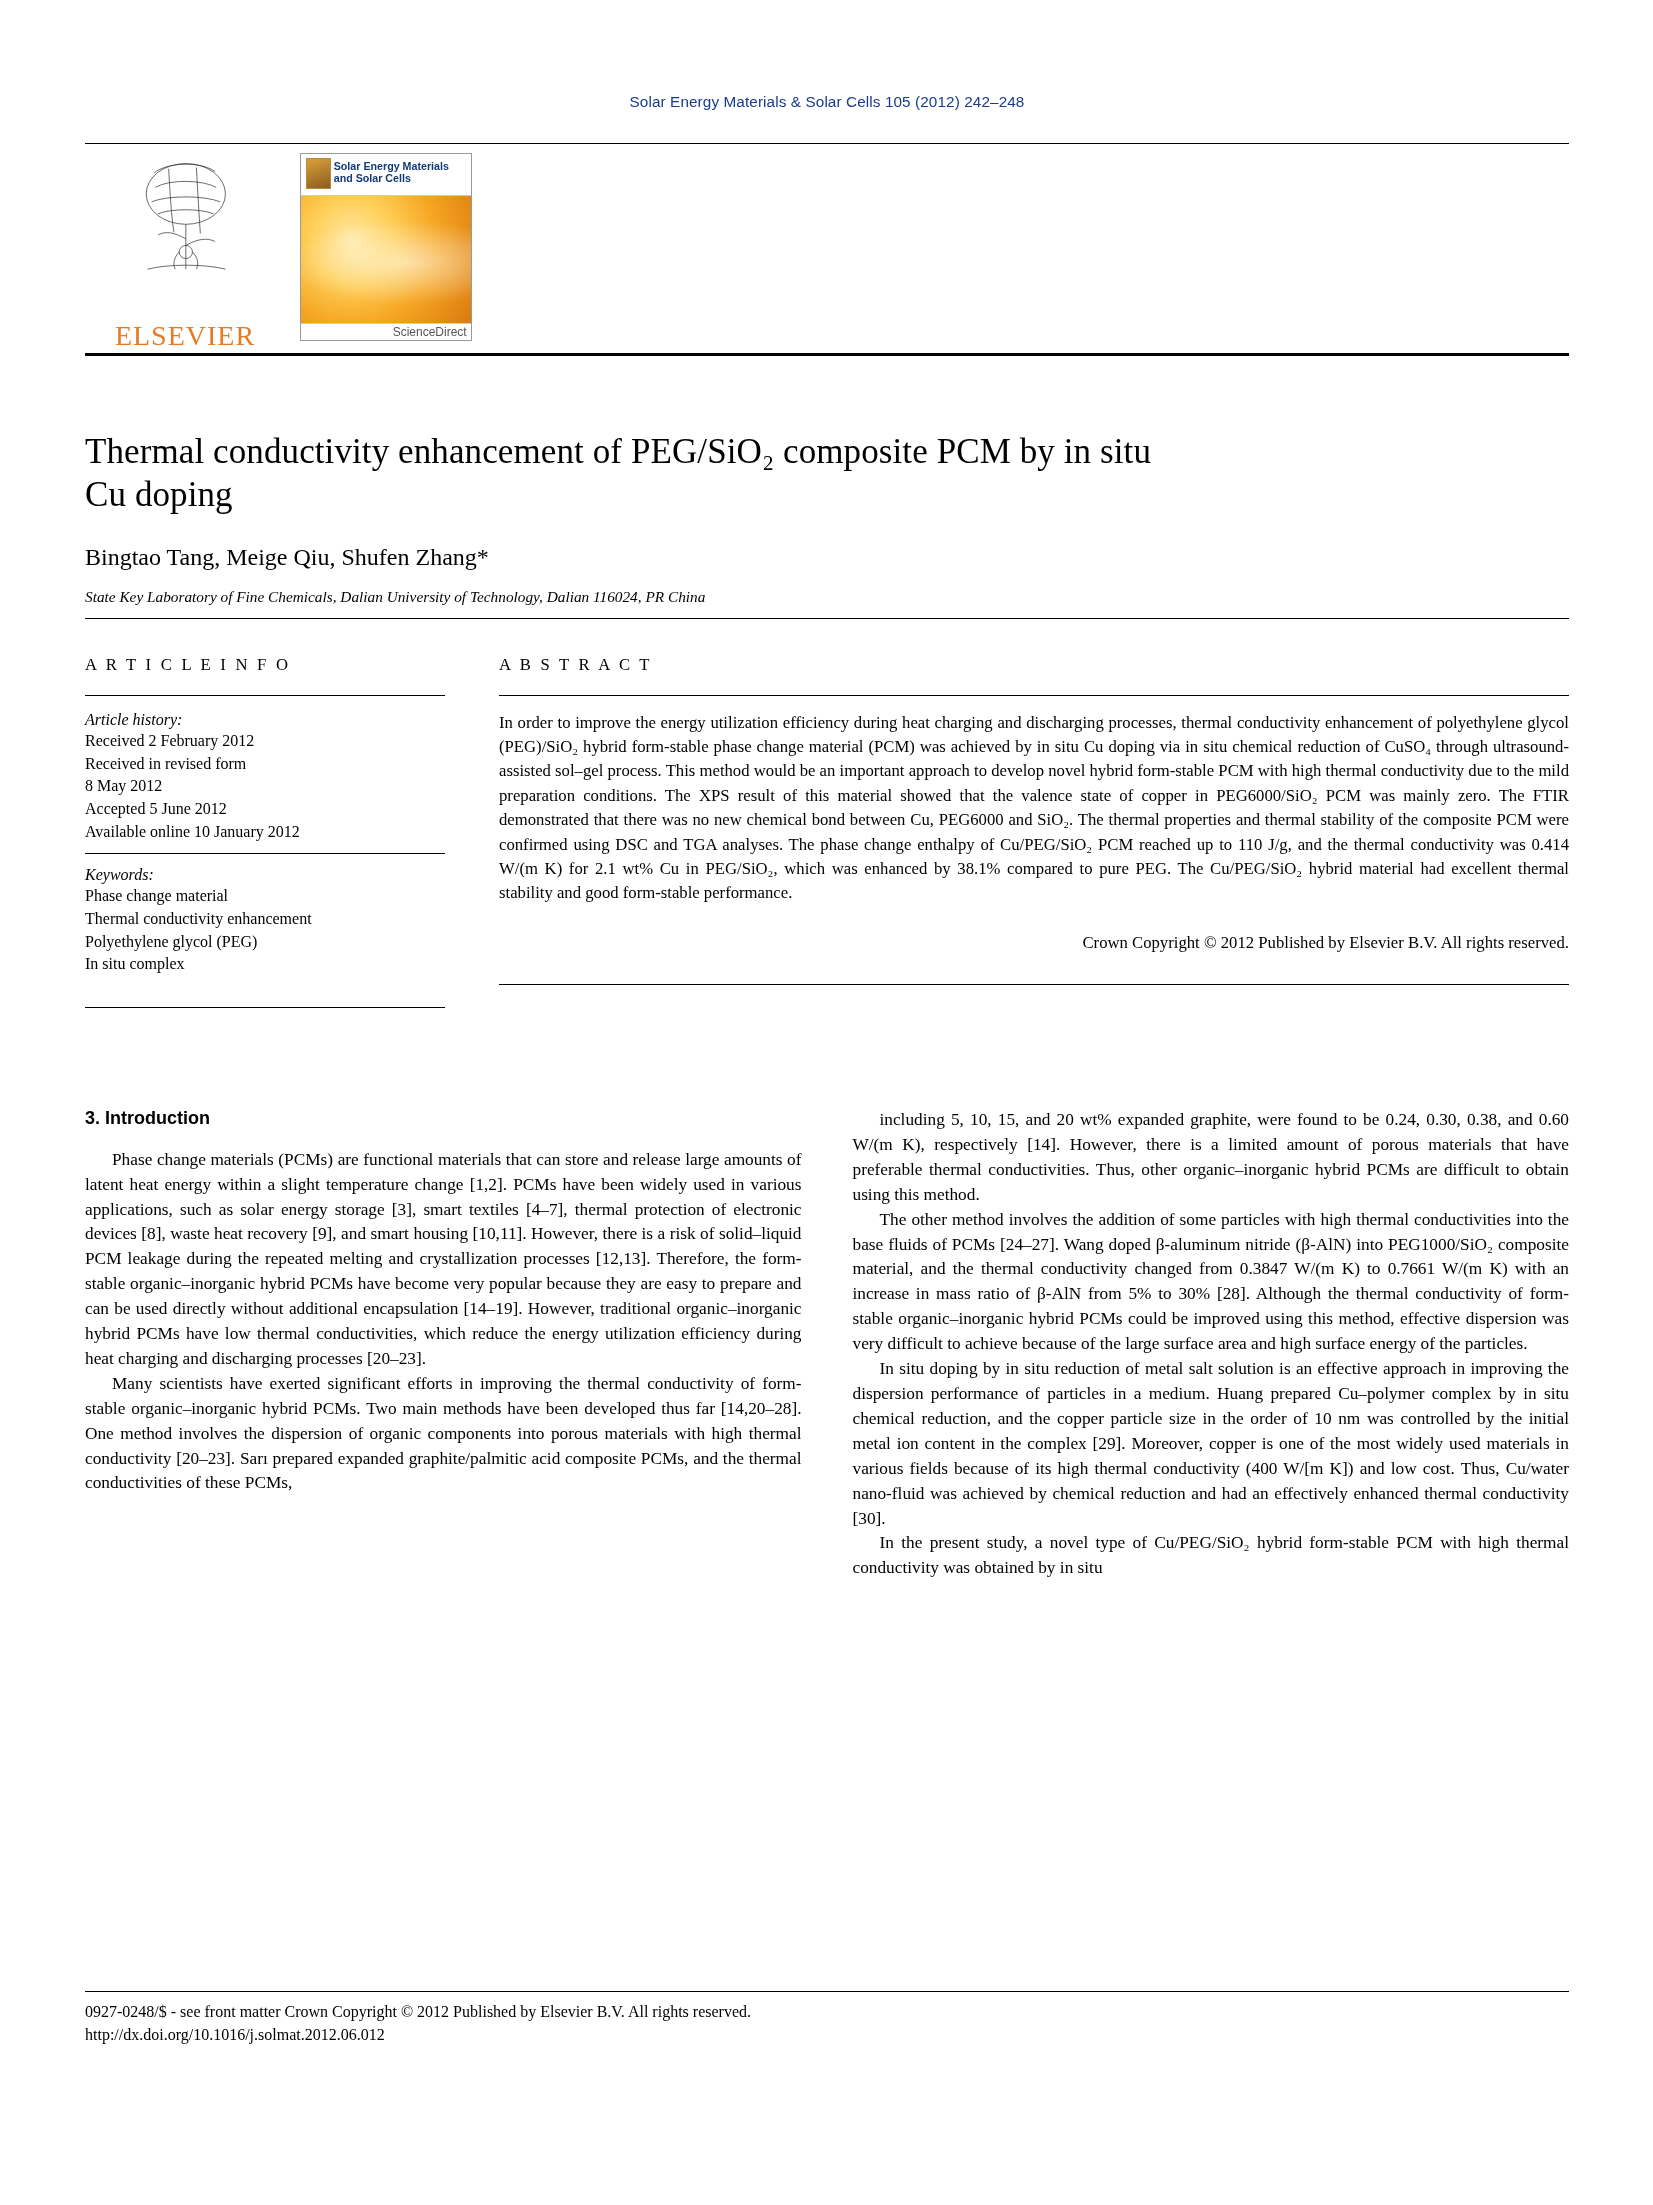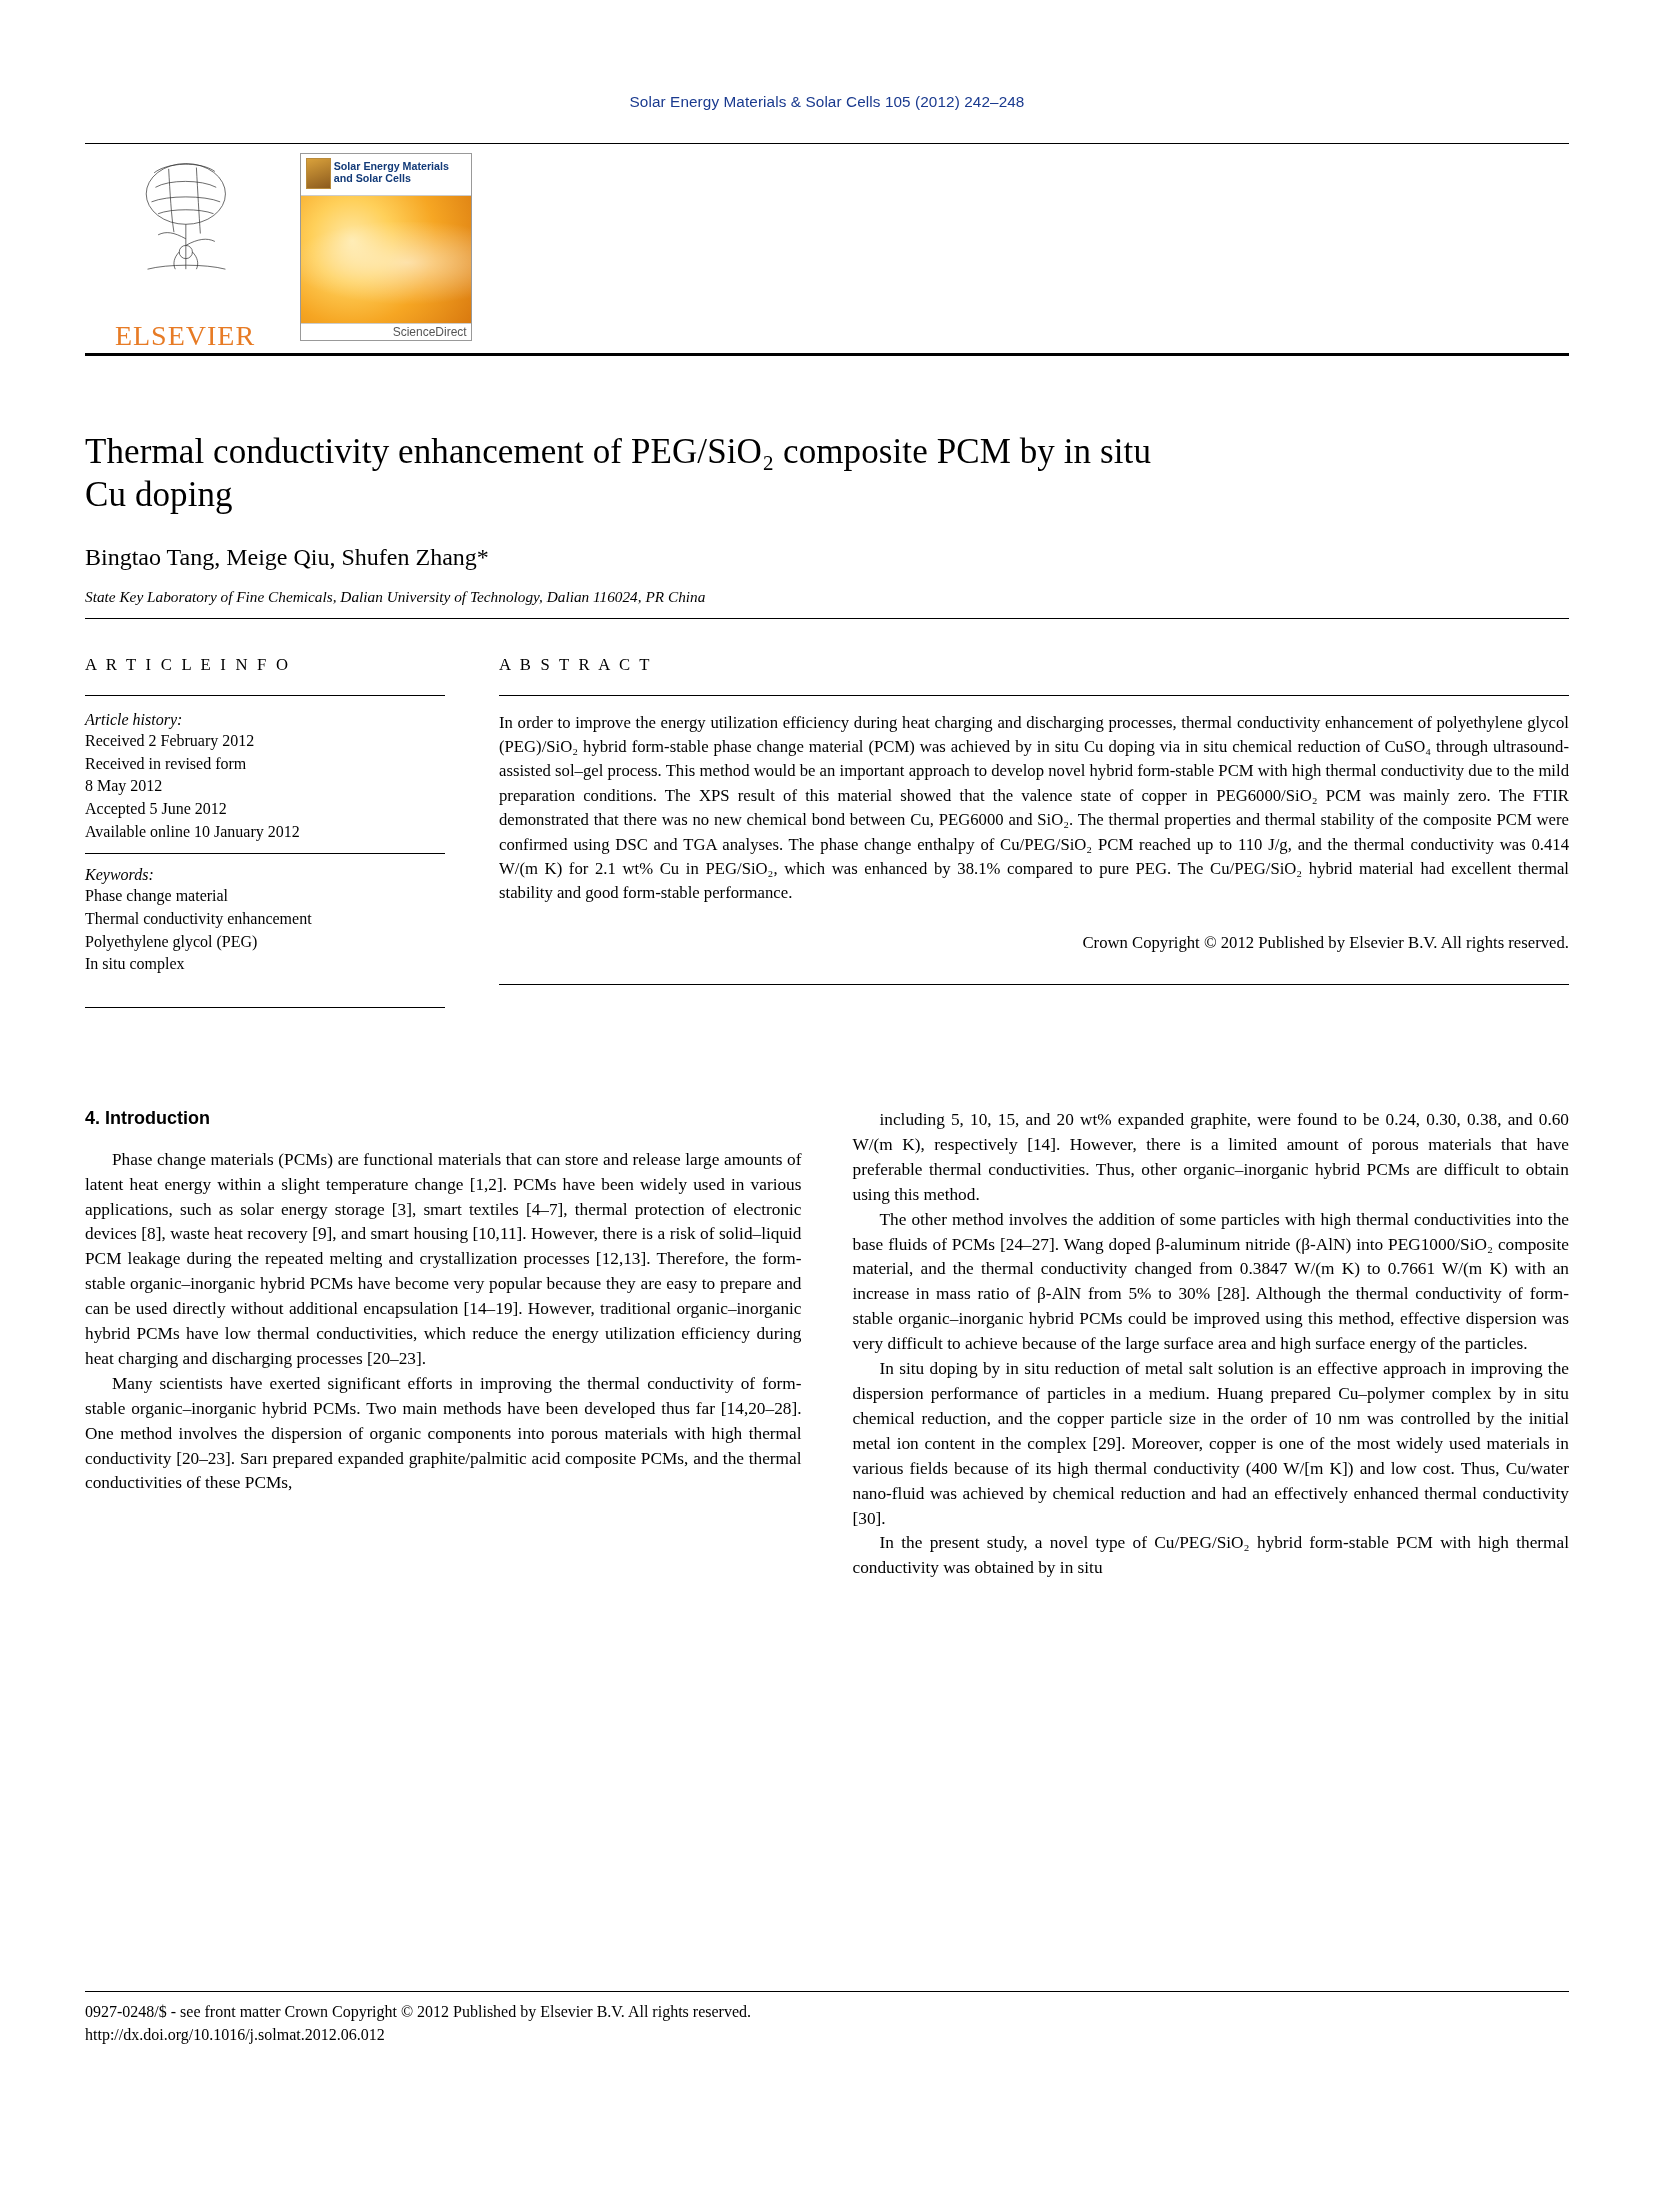--- a/index.html
+++ b/index.html
@@ -376,21 +376,21 @@
       <div class="sec-head">A B S T R A C T</div>
       <div class="rule-under-head"></div>
       <div class="abstract-text">In order to improve the energy utilization efficiency during heat charging and discharging processes, thermal conductivity enhancement of polyethylene glycol (PEG)/SiO₂ hybrid form-stable phase change material (PCM) was achieved by in situ Cu doping via in situ chemical reduction of CuSO₄ through ultrasound-assisted sol–gel process. This method would be an important approach to develop novel hybrid form-stable PCM with high thermal conductivity due to the mild preparation conditions. The XPS result of this material showed that the valence state of copper in PEG6000/SiO₂ PCM was mainly zero. The FTIR demonstrated that there was no new chemical bond between Cu, PEG6000 and SiO₂. The thermal properties and thermal stability of the composite PCM were confirmed using DSC and TGA analyses. The phase change enthalpy of Cu/PEG/SiO₂ PCM reached up to 110 J/g, and the thermal conductivity was 0.414 W/(m K) for 2.1 wt% Cu in PEG/SiO₂, which was enhanced by 38.1% compared to pure PEG. The Cu/PEG/SiO₂ hybrid material had excellent thermal stability and good form-stable performance.</div>
       <div class="copyright-line">Crown Copyright © 2012 Published by Elsevier B.V. All rights reserved.</div>
       <div class="rule-bottom-info"></div>
     </div>
   </div>
 
   <div class="body-cols">
     <div class="bcol">
-      <h2 class="section-title">4.  Introduction</h2>
+      <h2 class="section-title">3.  Introduction</h2>
       <p class="body-p">Phase change materials (PCMs) are functional materials that can store and release large amounts of latent heat energy within a slight temperature change [1,2]. PCMs have been widely used in various applications, such as solar energy storage [3], smart textiles [4–7], thermal protection of electronic devices [8], waste heat recovery [9], and smart housing [10,11]. However, there is a risk of solid–liquid PCM leakage during the repeated melting and crystallization processes [12,13]. Therefore, the form-stable organic–inorganic hybrid PCMs have become very popular because they are easy to prepare and can be used directly without additional encapsulation [14–19]. However, traditional organic–inorganic hybrid PCMs have low thermal conductivities, which reduce the energy utilization efficiency during heat charging and discharging processes [20–23].</p>
       <p class="body-p">Many scientists have exerted significant efforts in improving the thermal conductivity of form-stable organic–inorganic hybrid PCMs. Two main methods have been developed thus far [14,20–28]. One method involves the dispersion of organic components into porous materials with high thermal conductivity [20–23]. Sarı prepared expanded graphite/palmitic acid composite PCMs, and the thermal conductivities of these PCMs,</p>
 
     </div>
 
     <div class="bcol">
       <p class="body-p">including 5, 10, 15, and 20 wt% expanded graphite, were found to be 0.24, 0.30, 0.38, and 0.60 W/(m K), respectively [14]. However, there is a limited amount of porous materials that have preferable thermal conductivities. Thus, other organic–inorganic hybrid PCMs are difficult to obtain using this method.</p>
       <p class="body-p">The other method involves the addition of some particles with high thermal conductivities into the base fluids of PCMs [24–27]. Wang doped β-aluminum nitride (β-AlN) into PEG1000/SiO₂ composite material, and the thermal conductivity changed from 0.3847 W/(m K) to 0.7661 W/(m K) with an increase in mass ratio of β-AlN from 5% to 30% [28]. Although the thermal conductivity of form-stable organic–inorganic hybrid PCMs could be improved using this method, effective dispersion was very difficult to achieve because of the large surface area and high surface energy of the particles.</p>
       <p class="body-p">In situ doping by in situ reduction of metal salt solution is an effective approach in improving the dispersion performance of particles in a medium. Huang prepared Cu–polymer complex by in situ chemical reduction, and the copper particle size in the order of 10 nm was controlled by the initial metal ion content in the complex [29]. Moreover, copper is one of the most widely used materials in various fields because of its high thermal conductivity (400 W/[m K]) and low cost. Thus, Cu/water nano-fluid was achieved by chemical reduction and had an effectively enhanced thermal conductivity [30].</p>
       <p class="body-p">In the present study, a novel type of Cu/PEG/SiO₂ hybrid form-stable PCM with high thermal conductivity was obtained by in situ</p>

